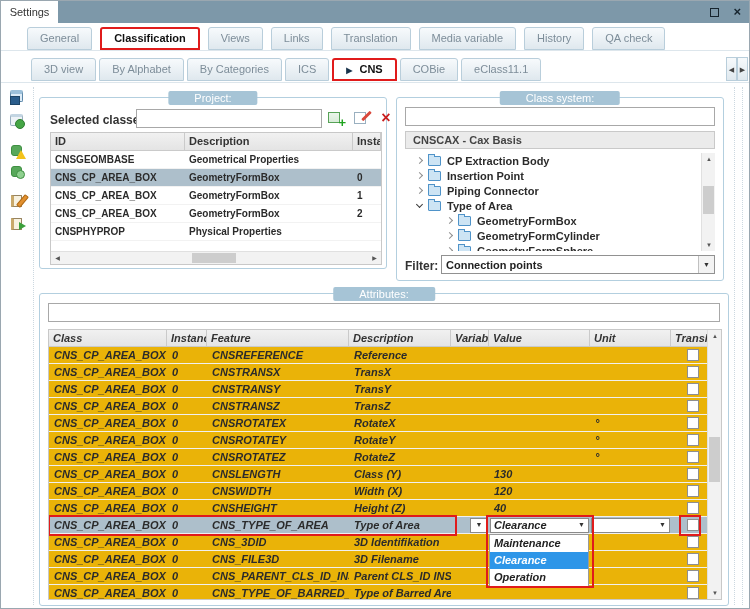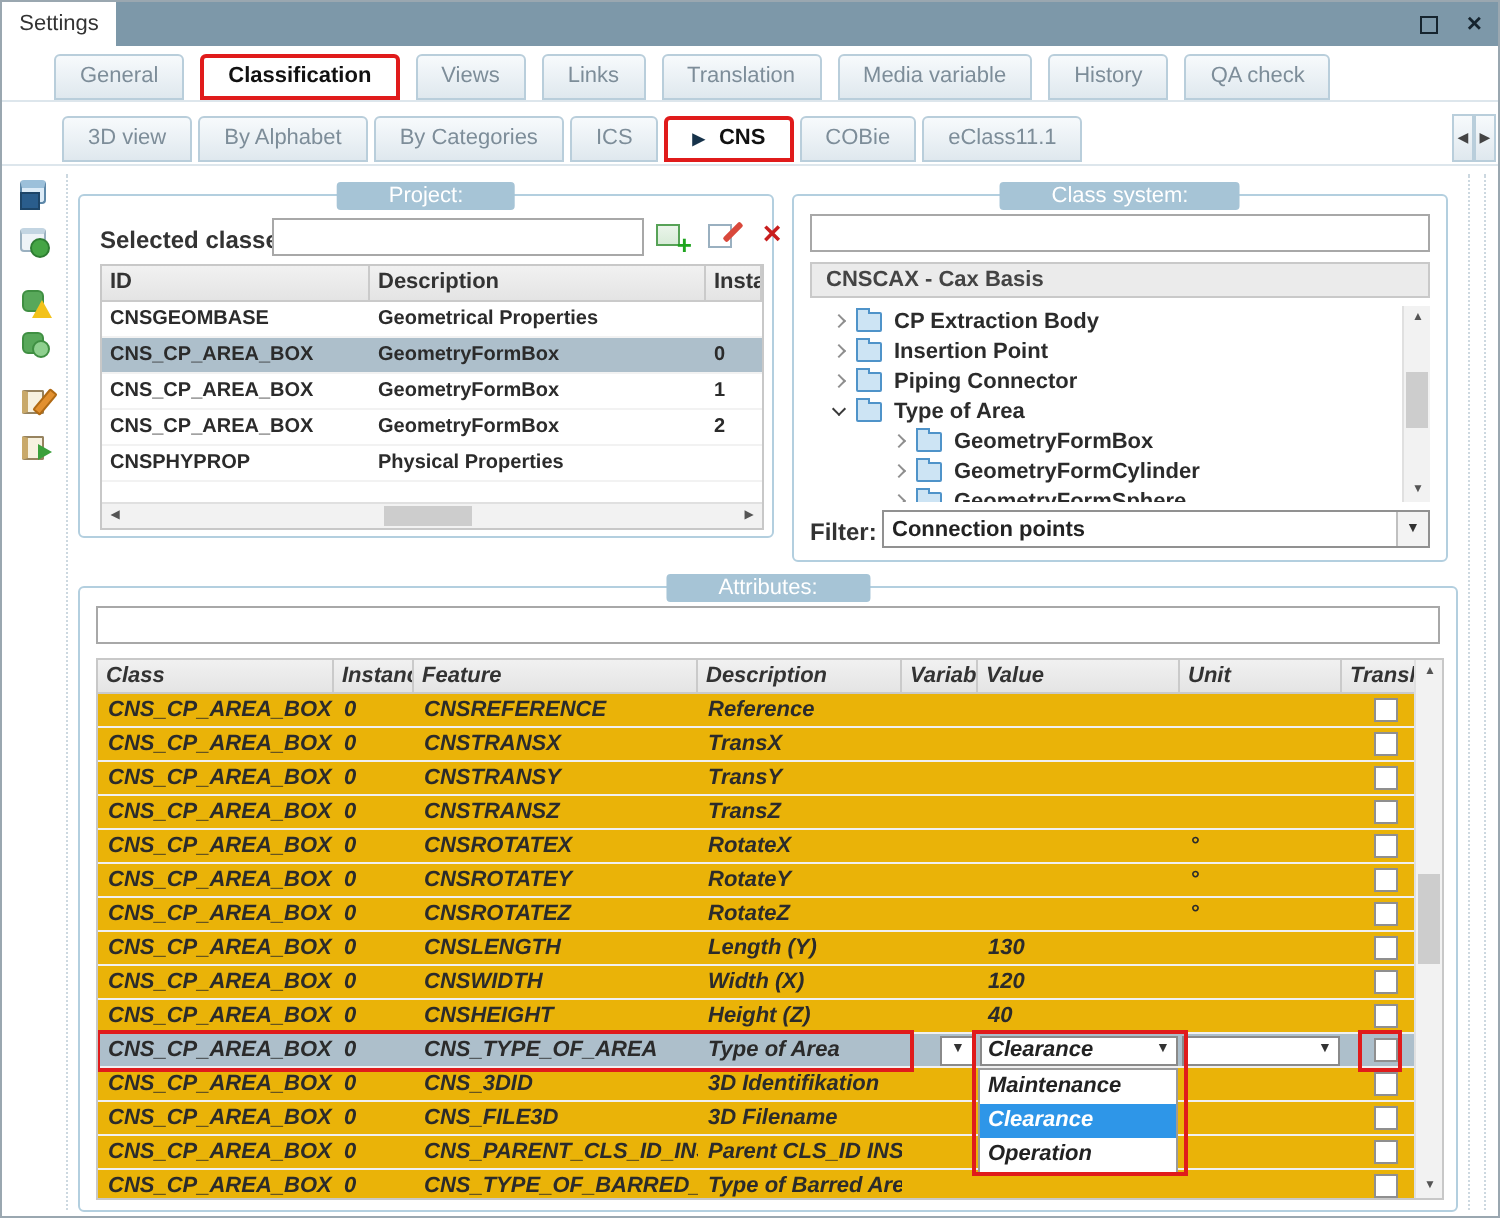--- a/index.html
+++ b/index.html
@@ -369,21 +369,21 @@
             <div class="acell at-c5"></div>
             <div class="acell at-c6">°</div>
             <div class="acell at-c7">
               <div class="cb"></div>
             </div>
           </div>
           <div class="arow">
             <div class="acell at-c0">CNS_CP_AREA_BOX</div>
             <div class="acell at-c1">0</div>
             <div class="acell at-c2">CNSLENGTH</div>
-            <div class="acell at-c3">Length (Y)</div>
+            <div class="acell at-c3">Class (Y)</div>
             <div class="acell at-c4"></div>
             <div class="acell at-c5">130</div>
             <div class="acell at-c6"></div>
             <div class="acell at-c7">
               <div class="cb"></div>
             </div>
           </div>
           <div class="arow">
             <div class="acell at-c0">CNS_CP_AREA_BOX</div>
             <div class="acell at-c1">0</div>

